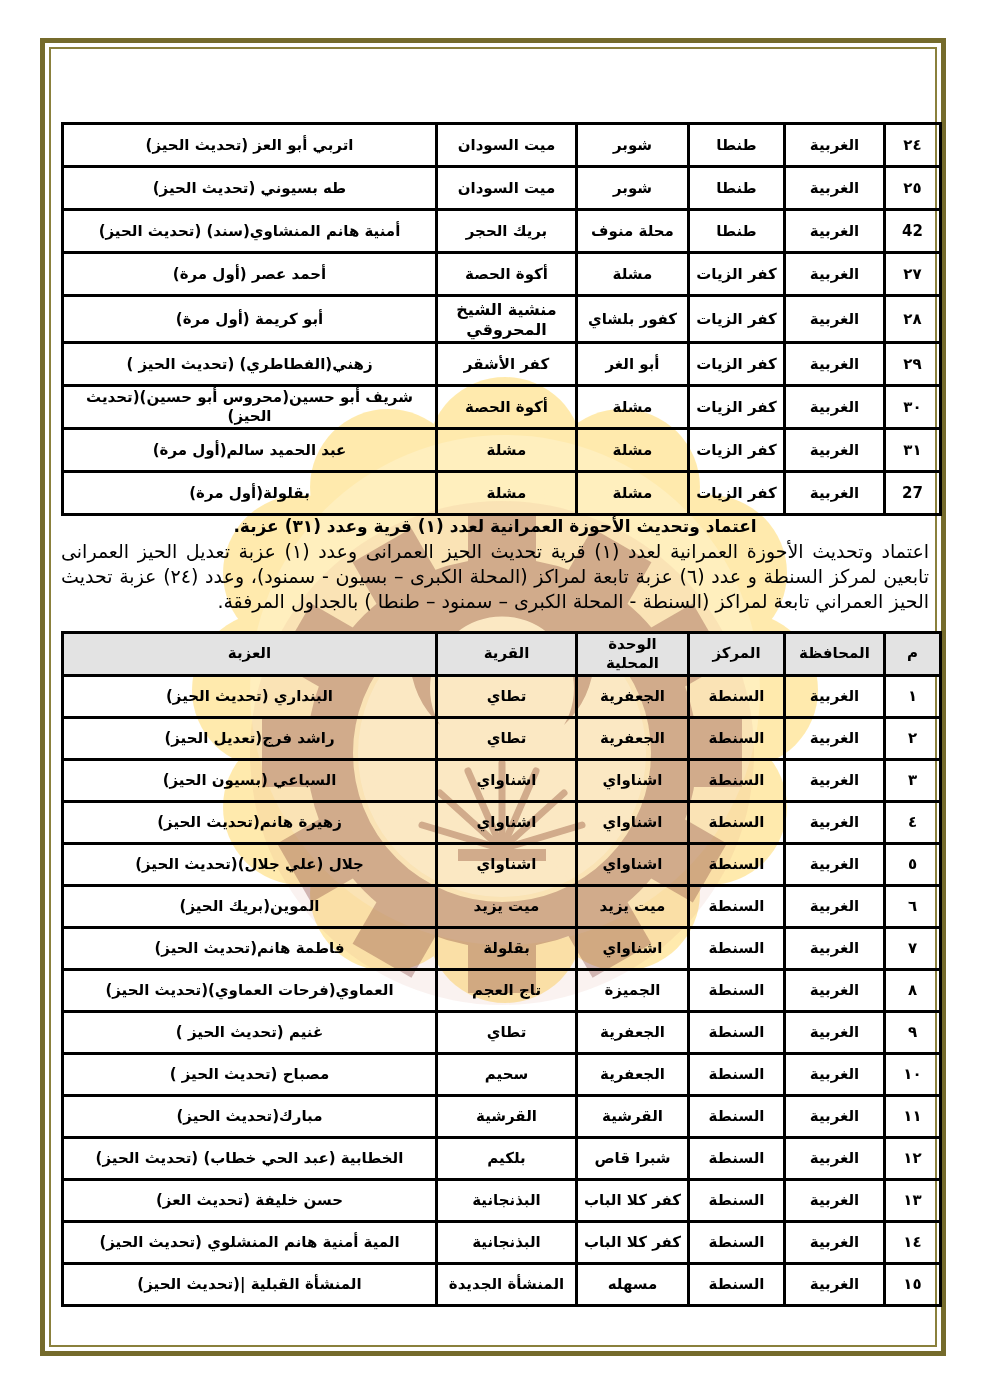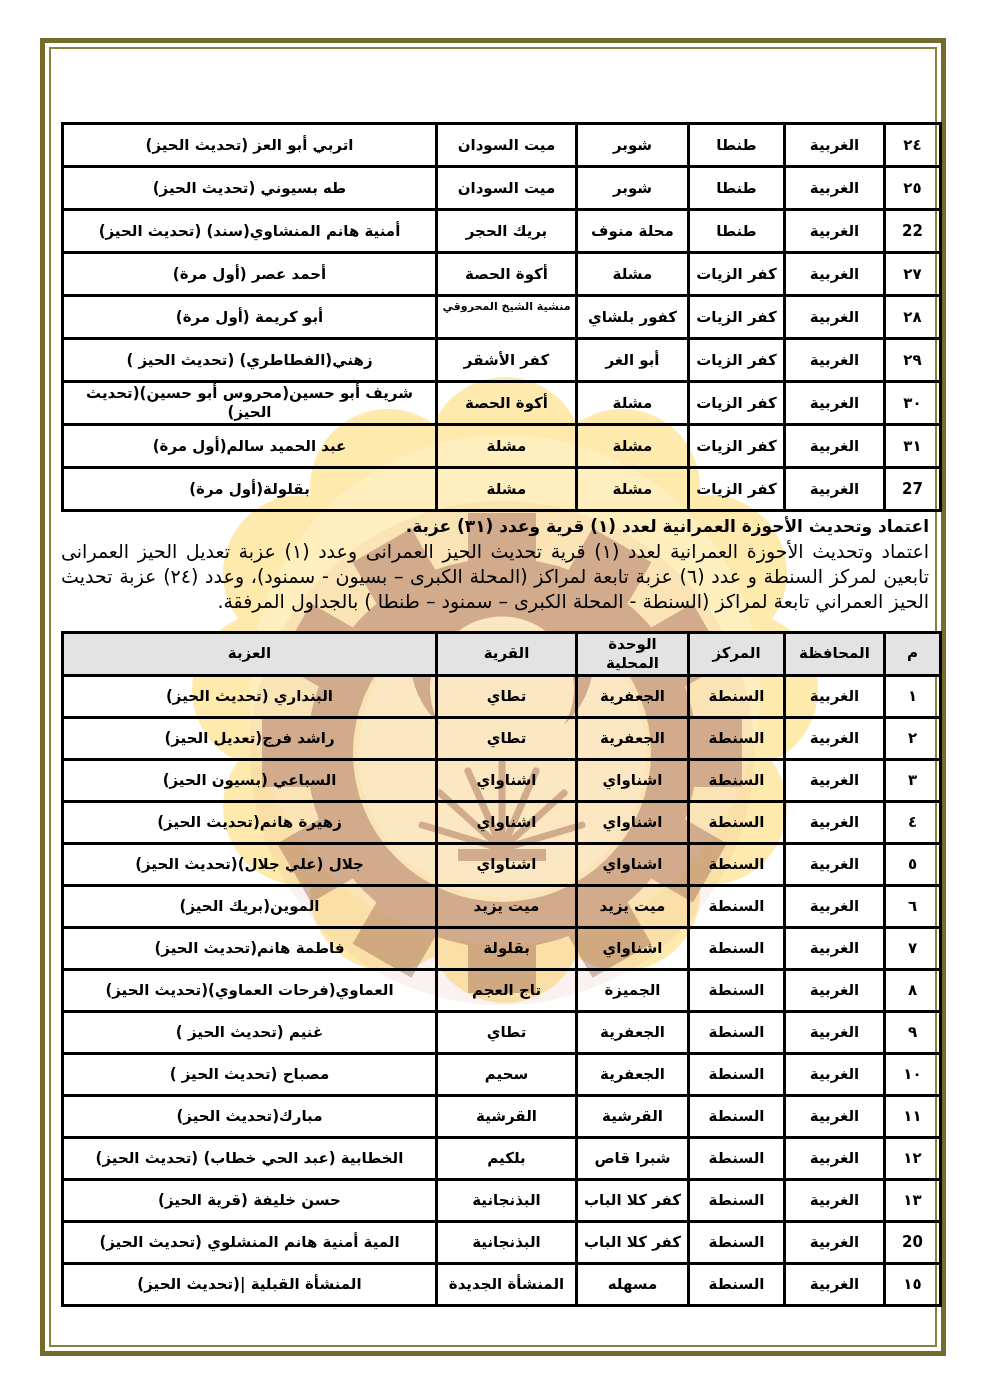--- a/index.html
+++ b/index.html
@@ -44,35 +44,35 @@
     padding:1px 4px;
     background:transparent;
     overflow:hidden;
   }
   #table-prev tr{height:43px;}
   #table-main tr{height:42px;}
   #table-main thead th{
     background:var(--header-bg,#e3e3e3);
     font-size:15px;
   }
-  .cell-small{font-size:11px;vertical-align:top;padding-top:3px;margin-top:48px;}
+  .cell-small{font-size:16px;vertical-align:top;padding-top:3px;margin-top:48px;}
   col.c-no{width:56px;}
   col.c-gov{width:100px;}
   col.c-center{width:96px;}
   col.c-unit{width:112px;}
   col.c-village{width:140px;}
   col.c-ezba{width:374px;}
   
   .note{
     position:absolute;top:514px;right:61px;left:61px;
     direction:rtl;
   }
   .note-heading{
     font-weight:bold;font-size:17px;line-height:25px;
-    text-align:right;
+    text-align:center;
   }
   .note-body{
     font-size:19px;line-height:25px;
     text-align:justify;text-align-last:right;
   }
 </style>
 </head>
 <body>
 
 <svg class="watermark" viewBox="0 0 710 720" xmlns="http://www.w3.org/2000/svg" aria-hidden="true">
@@ -154,21 +154,21 @@
         <tr>
           <td>٢٥</td>
           <td>الغربية</td>
           <td>طنطا</td>
           <td>شوبر</td>
           <td>ميت السودان</td>
           <td>طه بسيوني (تحديث الحيز)</td>
         </tr>
 
         <tr>
-          <td>22</td>
+          <td>42</td>
           <td>الغربية</td>
           <td>طنطا</td>
           <td>محلة منوف</td>
           <td>بريك الحجر</td>
           <td>أمنية هانم المنشاوي(سند) (تحديث الحيز)</td>
         </tr>
 
         <tr>
           <td>٢٧</td>
           <td>الغربية</td>
@@ -358,25 +358,25 @@
           <td>بلكيم</td>
           <td>الخطابية (عبد الحي خطاب) (تحديث الحيز)</td>
         </tr>
 
         <tr>
           <td>١٣</td>
           <td>الغربية</td>
           <td>السنطة</td>
           <td>كفر كلا الباب</td>
           <td>البذنجانية</td>
-          <td>حسن خليفة (قرية الحيز)</td>
-        </tr>
-
-        <tr>
-          <td>20</td>
+          <td>حسن خليفة (تحديث العز)</td>
+        </tr>
+
+        <tr>
+          <td>١٤</td>
           <td>الغربية</td>
           <td>السنطة</td>
           <td>كفر كلا الباب</td>
           <td>البذنجانية</td>
           <td>المية أمنية هانم المنشلوي (تحديث الحيز)</td>
         </tr>
 
         <tr>
           <td>١٥</td>
           <td>الغربية</td>

